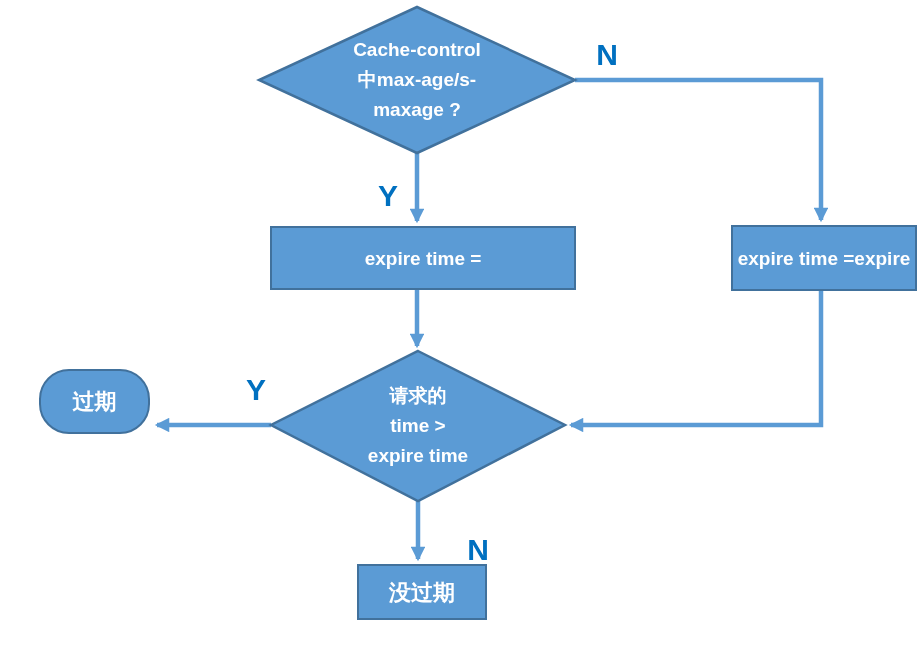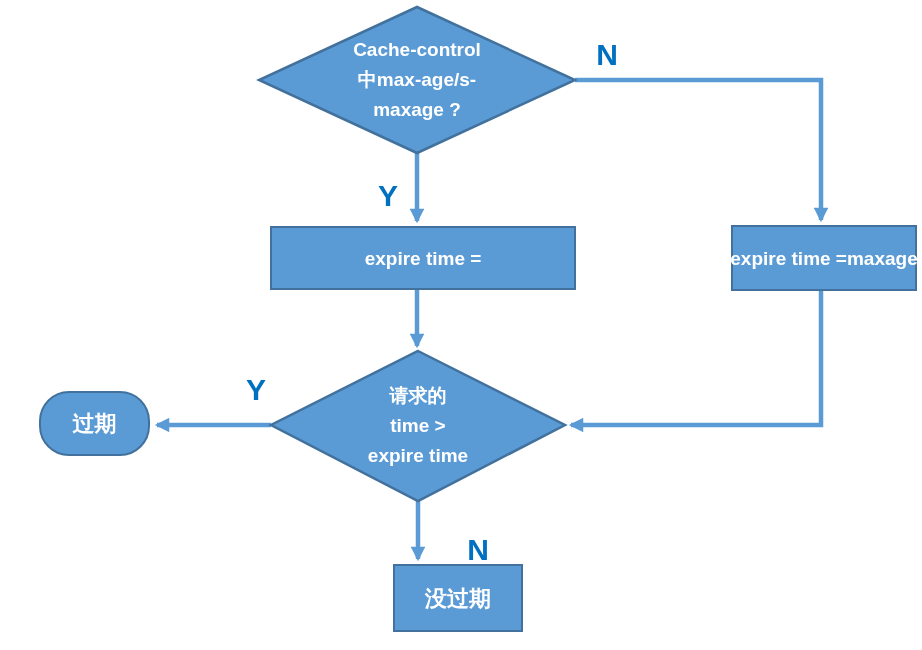--- a/index.html
+++ b/index.html
@@ -117,28 +117,28 @@
     <span>time &gt;</span>
     <span>expire time</span>
   </div>
 
   <div class="rect-node" style="left:270px; top:226px; width:306px; height:64px;">
     <span>expire time =</span>
   </div>
 
   <div class="rect-node" style="left:731px; top:225px; width:186px; height:66px;">
     <span>expire time =</span>
-    <span>maxage</span>
+    <span>expire</span>
   </div>
 
-  <div class="rect-node result" style="left:39px; top:391px; width:111px; height:65px;border-radius:30px;">
+  <div class="rect-node result" style="left:39px; top:369px; width:111px; height:65px;border-radius:30px;">
     <span>过期</span>
   </div>
 
-  <div class="rect-node result" style="left:357px; top:564px; width:130px; height:68px;margin-left:36px;">
+  <div class="rect-node result" style="left:357px; top:564px; width:130px; height:56px;">
     <span>没过期</span>
   </div>
 
   <div class="branch-label" style="left:388px; top:196px;">Y</div>
   <div class="branch-label" style="left:607px; top:55px;">N</div>
   <div class="branch-label" style="left:256px; top:390px;">Y</div>
   <div class="branch-label" style="left:478px; top:550px;">N</div>
 
 </div>
 

